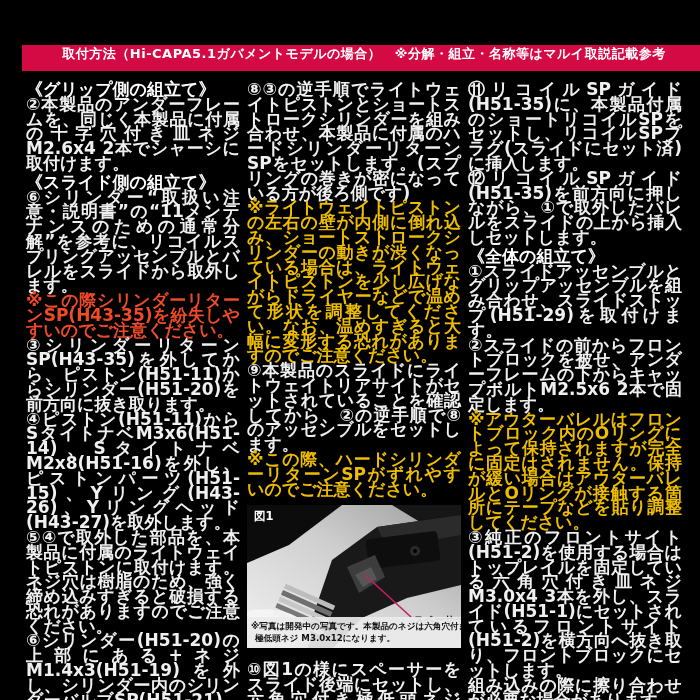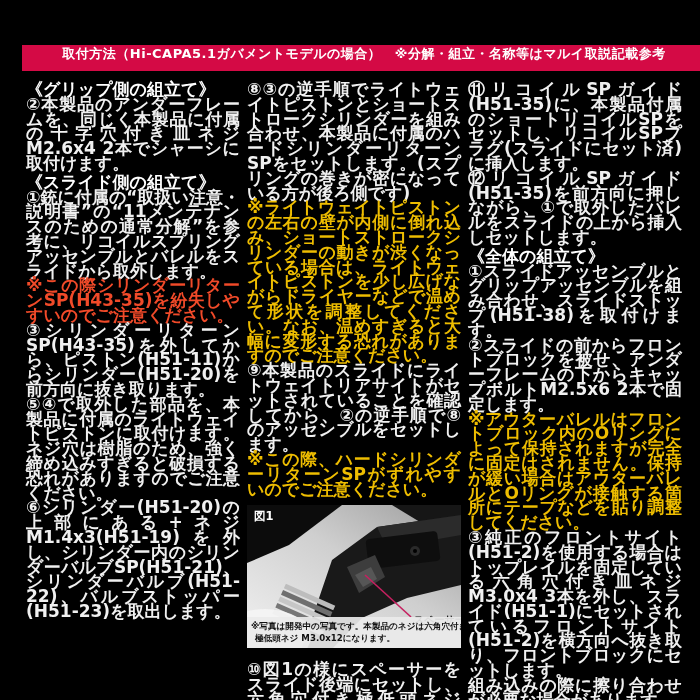--- a/index.html
+++ b/index.html
@@ -36,23 +36,24 @@
 <div class="header-bar">
   <span>取付方法（Hi-CAPA5.1ガバメントモデルの場合）　※分解・組立・名称等はマルイ取説記載参考</span>
 </div>
 
 <div class="content">
 
   <div class="col">
     <p class="heading">《グリップ側の組立て》</p>
     <p>②本製品のアンダーフレームを、同じく本製品に付属の十字穴付き皿ネジM2.6x4 2本でシャーシに取付けます。</p>
     <p class="heading gap">《スライド側の組立て》</p>
-    <p>①銃に付属の“取扱い注意・説明書”の“11メンテナンスのための通常分解”を参考に、リコイルスプリングアッセンブルとバレルをスライドから取外します。</p>
+    <p>⑥シリンダー“取扱い注意・説明書”の“11メンテナンスのための通常分解”を参考に、リコイルスプリングアッセンブルとバレルをスライドから取外します。</p>
     <p class="warn-red">※この際シリンダーリターンSP(H43-35)を紛失しやすいのでご注意ください。</p>
     <p>③シリンダーリターンSP(H43-35)を外してから、ピストン(H51-11)からシリンダー(H51-20)を前方向に抜き取ります。</p>
+    <p>④ピストン(H51-11)からSタイトナベM3x6(H51-14)、Sタイトナベ M2x8(H51-16)を外し、ピストンパーツ(H51-15)、Yリング(H43-26)、Yリングヘッド(H43-27)を取外します。</p>
     <p>⑤④で取外した部品を、本製品に付属のライトウェイトピストンに取付けます。ネジ穴は樹脂のため、強く締め込みすぎると破損する恐れがありますのでご注意ください。</p>
     <p>⑥シリンダー(H51-20)の上部にある+ネジ M1.4x3(H51-19)を外し、シリンダー内のシリンダーバルブSP(H51-21)、シリンダーバルブ(H51-22)、バルブストッパー(H51-23)を取出します。</p>
   </div>
 
   <div class="col">
     <p>⑧③の逆手順でライトウェイトピストンとショートストロークシリンダーを組み合わせ、本製品に付属のハードシリンダーリターンSPをセットします。(スプリングの巻きが密になっている方が後ろ側です)</p>
     <p class="warn-yellow">※ライトウェイトピストンの左右の壁が内側に倒れ込み、ショートストロークシリンダーの動きが渋くなっている場合は、ライトウェイトピストンを少し広げながらドライヤーなどで温めて形状を調整してください。なお、温めすぎると大幅に変形する恐れがありますのでご注意ください。</p>
     <p>⑨本製品のスライドにライトウェイトリアサイトがセットされていることを確認してから、②の逆手順で⑧のアッセンブルをセットします。</p>
     <p class="warn-yellow">※この際、ハードシリンダーリターンSPがずれやすいのでご注意ください。</p>
 
@@ -92,21 +93,21 @@
       </svg>
     </div>
 
     <p>⑩図1の様にスペーサーをスライド後端にセットし、六角穴付き極低頭ネジ M3.0x12で固定します。ネジ穴は樹脂のため、強く締め込みすぎると破損する恐れがありますのでご注意ください。</p>
   </div>
 
   <div class="col">
     <p>⑪リコイルSPガイド(H51-35)に、本製品付属のショートリコイルSPをセットし、リコイルSPプラグ(スライドにセット済)に挿入します。</p>
     <p>⑫リコイルSPガイド(H51-35)を前方向に押しながら、①で取外したバレルをスライドの上から挿入しセットします。</p>
     <p class="heading gap">《全体の組立て》</p>
-    <p>①スライドアッセンブルとグリップアッセンブルを組み合わせ、スライドストップ(H51-38)を取付けます。</p>
+    <p>①スライドアッセンブルとグリップアッセンブルを組み合わせ、スライドストップ(H51-29)を取付けます。</p>
     <p>②スライドの前からフロントブロックを被せ、アンダーフレームの下からキャップボルトM2.5x6 2本で固定します。</p>
     <p class="warn-yellow">※アウターバレルはフロントブロック内のOリングによって保持されますが完全に固定はされません。保持が緩い場合はアウターバレルとOリングが接触する箇所にテープなどを貼り調整してください。</p>
     <p>③純正のフロントサイト(H51-2)を使用する場合はトップレイルを固定している六角穴付き皿ネジ M3.0x4 3本を外し、スライド(H51-1)にセットされているフロントサイト(H51-2)を横方向へ抜き取り、フロントブロックにセットします。</p>
     <p>組み込みの際に擦り合わせが必要な場合があります。</p>
     <p class="warn-yellow">※銃には多少の個体差がありますので、組み込みの際に擦り合わせが必要な場合があります。</p>
   </div>
 
 </div>
 
 </body></html>

